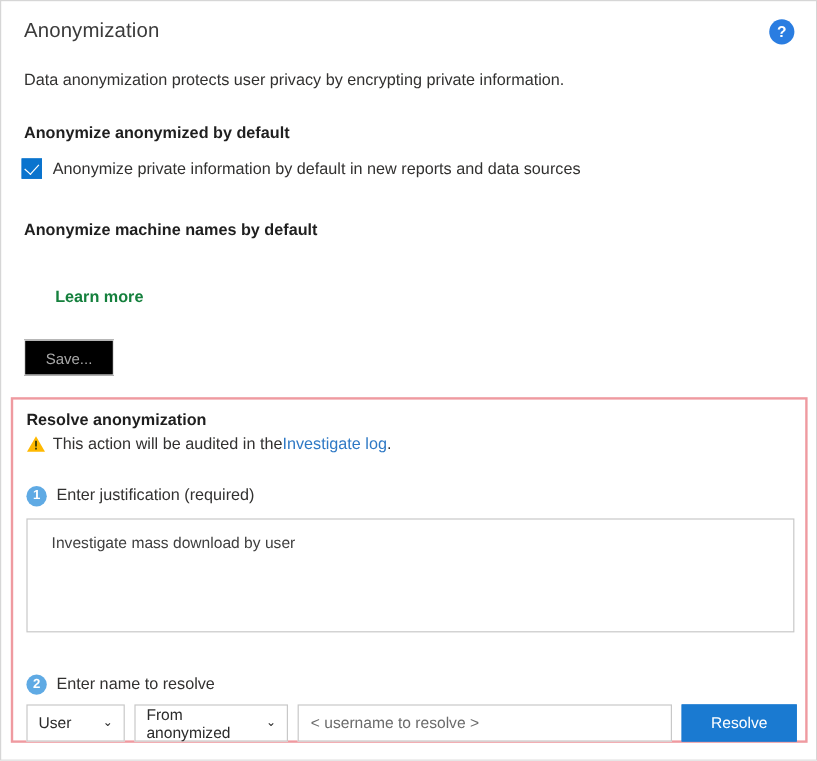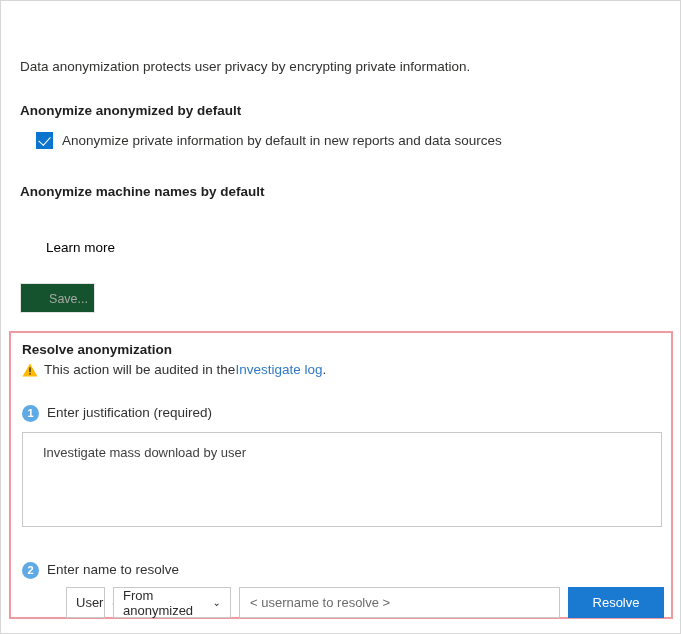--- a/index.html
+++ b/index.html
@@ -71,21 +71,21 @@
     font-weight: 700;
     color: #1f1f1f;
     line-height: 18px;
   }
   #sec-users { top: 101px; }
   #sec-machines { top: 182px; }
 
   
   .cb-row {
     position: absolute;
-    left: 35px;
+    left: 17px;
     display: flex;
     align-items: flex-start;
   }
   #cb-row-users { top: 130px; }
   #cb-row-machines { top: 211px; }
 
   .checkbox {
     width: 17px;
     height: 17px;
     flex: 0 0 17px;
@@ -128,40 +128,41 @@
     margin-left: 5px;
     vertical-align: 1px;
     cursor: pointer;
   }
 
   .learn-more {
     position: absolute;
     left: 45px;
     top: 238px;
     font-size: 13.5px;
-    color: #000000;
+    color: #15803d;
     text-decoration: none;
     cursor: pointer;
     line-height: 18px;
+    font-weight: bold;
   }
 
   
   .save-button {
     position: absolute;
     left: 19px;
     top: 282px;
     width: 75px;
     height: 30px;
-    background: #14532d;
+    background: #000000;
     border: 1px solid #e3e3e3;
     color: #a8a8a8;
     font-size: 12.5px;
     font-family: inherit;
     line-height: 28px;
-    text-align: right;
+    text-align: center;
     box-sizing: border-box;
     cursor: default;
   }
 
   
   .resolve-box {
     position: absolute;
     left: 8px;
     top: 330px;
     width: 664px;
@@ -267,22 +268,22 @@
     font-size: 13px;
     color: #2b2b2b;
     display: flex;
     align-items: center;
     justify-content: space-between;
     padding: 0 9px;
     cursor: pointer;
     user-select: none;
     height: 31px;
   }
-  #dd-entity { width: 39px; margin-left: 44px; }
-  #dd-direction { width: 118px; margin-left: 8px; }
+  #dd-entity { width: 82px; }
+  #dd-direction { width: 128px; margin-left: 8px; }
   .chev {
     margin-left: 7px;
     font-size: 10px;
     color: #2b2b2b;
     line-height: 1;
   }
   .name-input {
     flex: 1 1 auto;
     margin-left: 8px;
     box-sizing: border-box;
@@ -307,20 +308,24 @@
     font-size: 13px;
     height: 31px;
     cursor: pointer;
   }
 </style>
 </head>
 <body>
 
 <div id="panel">
 
+  <div class="header">
+    <div class="page-title">Anonymization</div>
+    <div class="help-icon">?</div>
+  </div>
 
   <div class="intro">Data anonymization protects user privacy by encrypting private information.</div>
 
   <div class="section-head" id="sec-users">Anonymize anonymized by default</div>
 
   <div class="cb-row" id="cb-row-users">
     <span class="checkbox">
       <span class="tick"></span>
     </span>
     <span class="cb-label">Anonymize private information by default in new reports and data sources</span>

